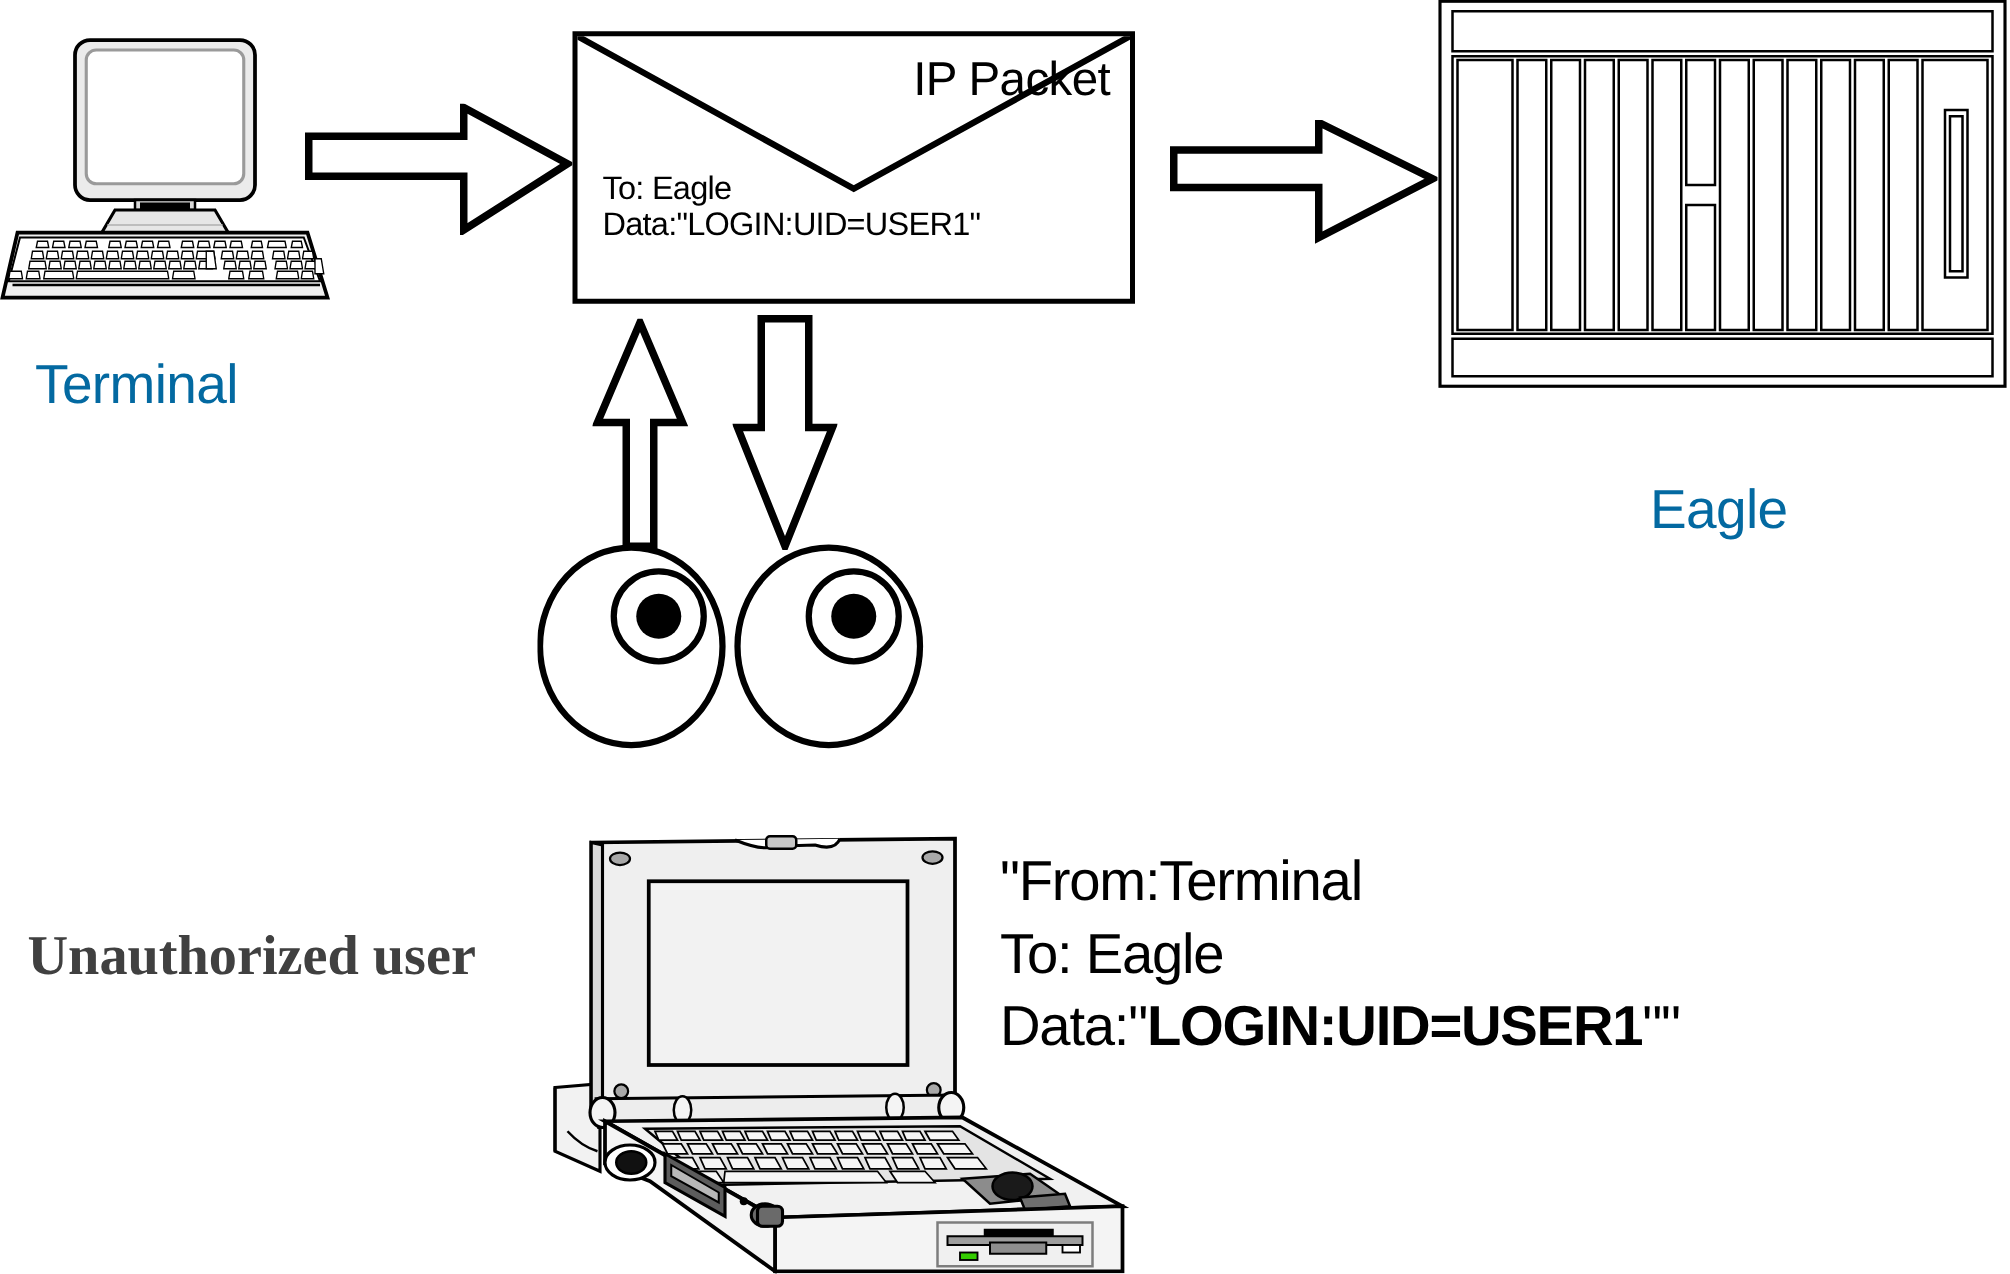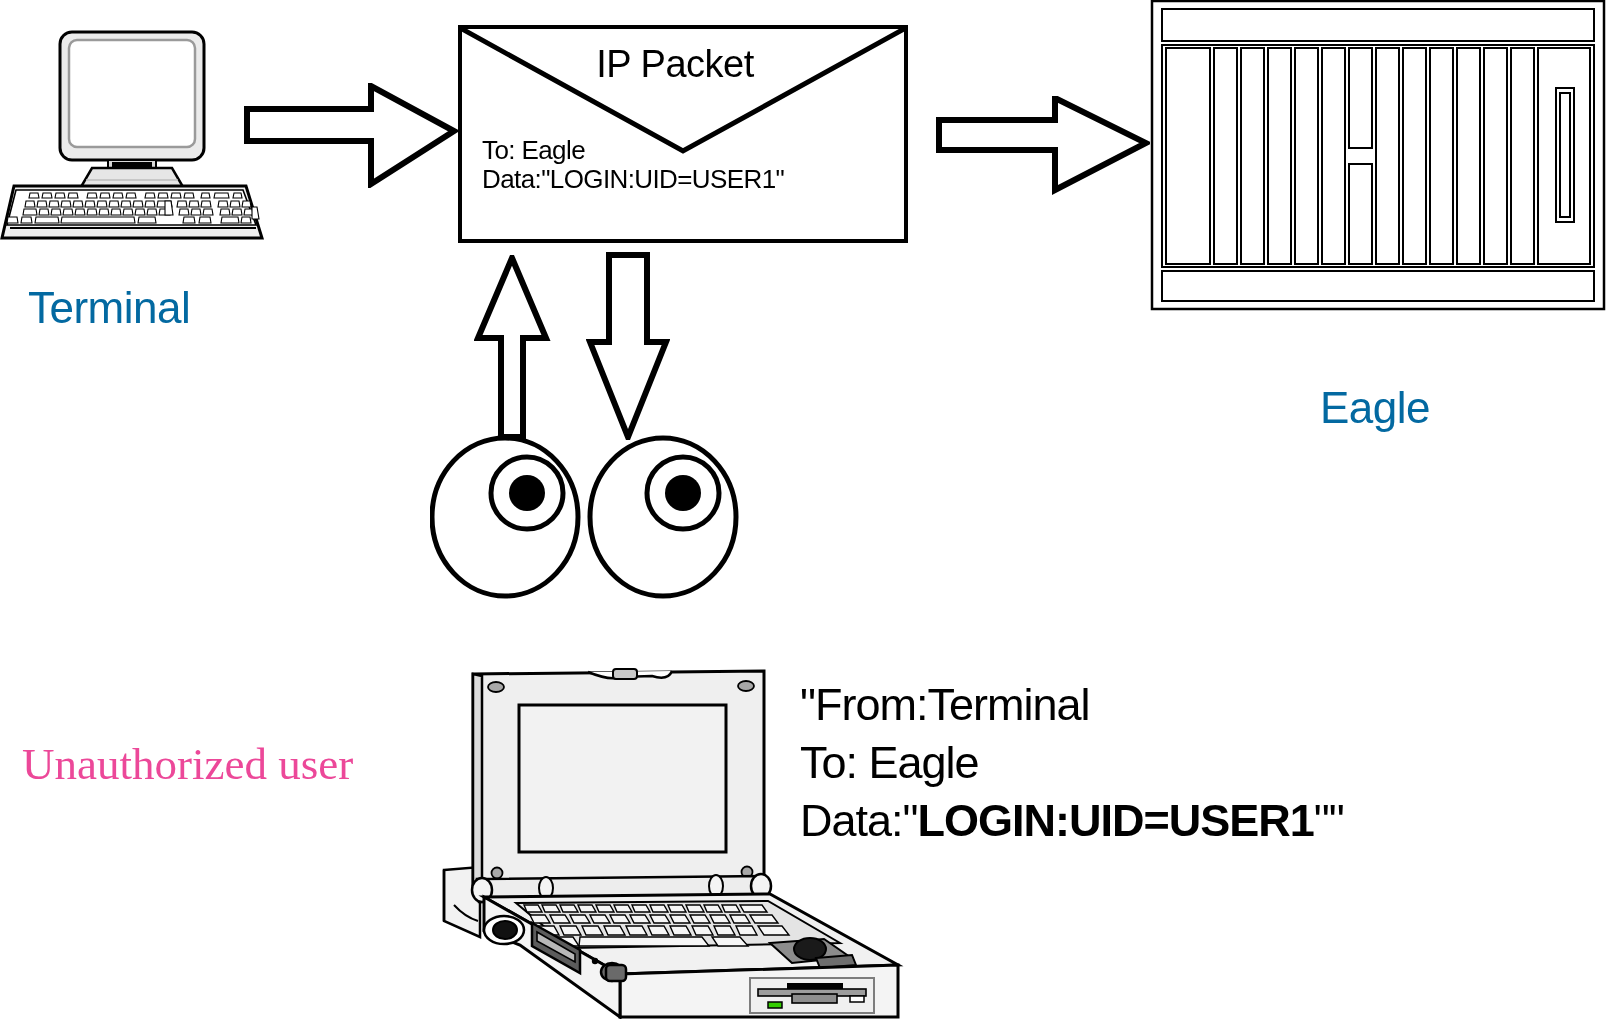--- a/index.html
+++ b/index.html
@@ -24,39 +24,39 @@
   
   .label-sans {
     font-family: Liberation Sans, sans-serif;
     font-weight: 400;
     color: #0369a1;
     white-space: nowrap;
     line-height: 1;
   }
   .label-serif {
     font-family: "Liberation Serif", serif;
-    font-weight: 400;
-    color: #ec4899;
+    font-weight: 700;
+    color: #404040;
     white-space: nowrap;
     line-height: 1;
   }
   #terminal-label { left: 28px; top: 286px; font-size: 44px; letter-spacing: -0.5px; }
   #eagle-label    { left: 1300px; top: 386px; font-size: 44px; letter-spacing: -0.5px; margin-left: 20px; }
   #unauth-label   { left: 22px; top: 742px; font-size: 45px; }
 
   
   #packet {
     left: 458px; top: 25px; width: 450px; height: 218px;
     border: 4px solid #000;
     background: #fff;
     box-sizing: border-box;
   }
   #packet-title {
     position: absolute; left: 0; right: 16px; top: 14px;
-    text-align: center; font-size: 38px;
+    text-align: right; font-size: 38px;
     font-family: "Liberation Sans", sans-serif;
     letter-spacing: -0.5px;
   }
   #packet-flap { position: absolute; left: 0; top: 0; width: 442px; height: 145px; }
   #packet-body-text {
     position: absolute; left: 20px; top: 107px;
     font-size: 26px; line-height: 29px;
     font-family: "Liberation Sans", sans-serif;
     letter-spacing: -0.6px;
   }

